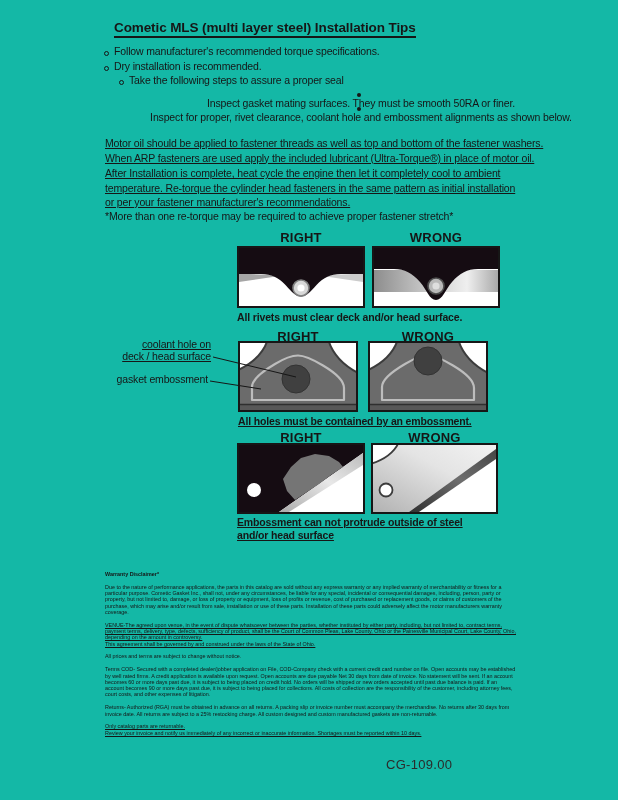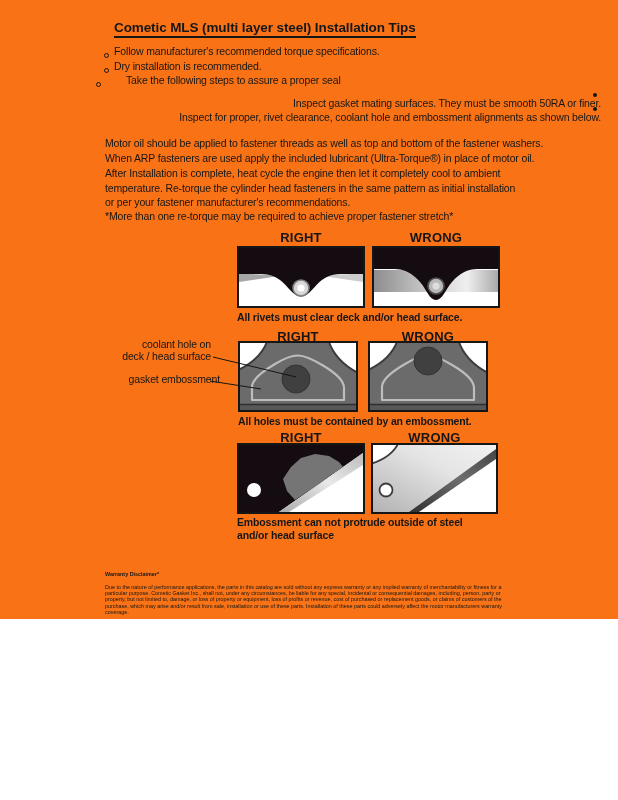--- a/index.html
+++ b/index.html
@@ -1,25 +1,25 @@
 <!DOCTYPE html>
 <html><head>
 <meta charset="utf-8">
 <style>
   html,body{margin:0;padding:0;background:#ffffff;}
-  .page{position:relative;width:618px;height:619px;background:#f97316;
+  .page{position:relative;width:618px;height:800px;background:#14b8a6;
         font-family:"Liberation Sans",sans-serif;color:#161616;overflow:hidden;}
   .abs{position:absolute;}
   .title{font-weight:bold;font-size:13.5px;border-bottom:2px solid #161616;padding-bottom:1px;letter-spacing:-0.1px;}
-  .tiprow{display:flex;align-items:flex-end;font-size:10.5px;letter-spacing:-0.15px;line-height:13px;width:480px;}
+  .tiprow{display:flex;align-items:center;font-size:10.5px;letter-spacing:-0.15px;line-height:13px;width:480px;}
   .odot{flex:0 0 auto;width:3px;height:3px;border:1px solid #161616;border-radius:50%;margin:4px 5px 0 0;}
   .fdot{flex:0 0 auto;width:4px;height:4px;background:#161616;border-radius:50%;margin:4px 4px 0 0;}
   .h2{font-weight:bold;font-size:12.5px;letter-spacing:-0.1px;}
   .body-text{font-size:10.5px;line-height:14.5px;letter-spacing:-0.15px;width:470px;}
-  .pre{white-space:pre-line;}
+  .pre{white-space:pre-line;text-decoration:underline;}
   .dg-h{font-weight:bold;font-size:13px;text-align:center;letter-spacing:0.2px;}
   .cap{font-weight:bold;font-size:10.5px;letter-spacing:-0.15px;line-height:13px;}
   .lbl{font-size:10.5px;letter-spacing:-0.15px;text-align:right;line-height:11.5px;}
   .disc{width:412px;font-size:5.4px;line-height:6.3px;letter-spacing:0;}
   .disc p{margin:0 0 6.5px 0;}
   .disc .dh{font-weight:bold;margin:0 0 6.5px 0;}
   .footer-code{font-size:13px;letter-spacing:0.3px;color:#2b2b2b;}
   svg{display:block;}
 </style>
 </head>
@@ -30,21 +30,21 @@
   <div class="abs title" style="left:114px;top:20px;">Cometic MLS (multi layer steel) Installation Tips</div>
 
   <div class="abs tiprow" style="left:104px;top:45px;">
     <span class="odot"></span>
     <span>Follow manufacturer's recommended torque specifications.</span>
   </div>
   <div class="abs tiprow" style="left:104px;top:59.5px;">
     <span class="odot"></span>
     <span>Dry installation is recommended.</span>
   </div>
-  <div class="abs tiprow" style="left:96px;top:74px;gap:20px;">
+  <div class="abs tiprow" style="left:119px;top:74px;">
     <span class="odot"></span>
     <span>Take the following steps to assure a proper seal</span>
   </div>
   <div class="abs tiprow" style="left:121px;top:88.5px;flex-direction:column;">
     <span class="fdot"></span>
     <span>Inspect gasket mating surfaces.  They must be smooth 50RA or finer.</span>
   </div>
   <div class="abs tiprow" style="left:121px;top:103px;flex-direction:column;">
     <span class="fdot"></span>
     <span>Inspect for proper, rivet clearance, coolant hole and embossment alignments as shown below.</span>
@@ -87,21 +87,21 @@
     <rect x="1" y="1" width="126" height="60" fill="none" stroke="#161616" stroke-width="2"></rect>
   </svg>
 
   <div class="abs cap" style="left:237px;top:311px;width:290px;">All rivets must clear deck and/or head surface.</div>
 
   <div class="abs dg-h" style="left:238px;top:329px;width:120px;">RIGHT</div>
   <div class="abs dg-h" style="left:368px;top:329px;width:120px;">WRONG</div>
 
   <div class="abs lbl pre" style="left:101px;top:339px;width:110px;">coolant hole on
 deck / head surface</div>
-  <div class="abs lbl" style="left:108px;top:374px;width:112px;">gasket embossment</div>
+  <div class="abs lbl" style="left:96px;top:374px;width:112px;">gasket embossment</div>
 
   <svg class="abs" style="left:238px;top:341px;" width="120" height="71" viewBox="0 0 120 71">
     <rect width="120" height="71" fill="#6b6b6b"></rect>
     <path d="M-2,-2 H30 C26,11 16,22 -2,30 Z" fill="#ffffff" stroke="#3c3c3c" stroke-width="2"></path>
     <path d="M122,-2 H90 C94,12 104,24 122,33 Z" fill="#ffffff" stroke="#3c3c3c" stroke-width="2"></path>
     <rect x="2" y="64" width="116" height="5" fill="#585858"></rect>
     <line x1="2" y1="63.5" x2="118" y2="63.5" stroke="#2f2f2f" stroke-width="1.5"></line>
     <path d="M14,59 V46 C14,38 25,30 37,23 C46,17.5 54,14.5 60,14.5 C66.5,14.5 75,18.5 85,24.5 C96,31 106,39 106,47 V59 Z" fill="none" stroke="#bdbdbd" stroke-width="2.2" stroke-linejoin="round"></path>
     <circle cx="58" cy="38" r="14" fill="#404040" stroke="#333333" stroke-width="1"></circle>
     <rect x="1" y="1" width="118" height="69" fill="none" stroke="#161616" stroke-width="2"></rect>
@@ -111,21 +111,21 @@
     <rect width="120" height="71" fill="#6b6b6b"></rect>
     <path d="M-2,-2 H30 C26,11 16,22 -2,30 Z" fill="#ffffff" stroke="#3c3c3c" stroke-width="2"></path>
     <path d="M122,-2 H90 C94,12 104,24 122,33 Z" fill="#ffffff" stroke="#3c3c3c" stroke-width="2"></path>
     <rect x="2" y="64" width="116" height="5" fill="#585858"></rect>
     <line x1="2" y1="63.5" x2="118" y2="63.5" stroke="#2f2f2f" stroke-width="1.5"></line>
     <path d="M14,59 V46 C14,38 25,30 37,23 C46,17.5 54,14.5 60,14.5 C66.5,14.5 75,18.5 85,24.5 C96,31 106,39 106,47 V59 Z" fill="none" stroke="#bdbdbd" stroke-width="2.2" stroke-linejoin="round"></path>
     <circle cx="60" cy="20" r="14" fill="#404040" stroke="#333333" stroke-width="1"></circle>
     <rect x="1" y="1" width="118" height="69" fill="none" stroke="#161616" stroke-width="2"></rect>
   </svg>
 
-  <div class="abs cap" style="left:238px;top:415px;width:280px;">All holes must be contained by an embossment.</div>
+  <div class="abs cap" style="left:238px;top:415px;width:280px;text-decoration:underline;">All holes must be contained by an embossment.</div>
 
   <div class="abs dg-h" style="left:237px;top:430px;width:128px;">RIGHT</div>
   <div class="abs dg-h" style="left:371px;top:430px;width:127px;">WRONG</div>
 
   <svg class="abs" style="left:237px;top:443px;" width="128" height="71" viewBox="0 0 128 71">
     <defs>
       <linearGradient id="g3r" x1="0" y1="1" x2="1" y2="0">
         <stop offset="0" stop-color="#ababab"></stop>
           <stop offset="0.55" stop-color="#e8e8e8"></stop>
         <stop offset="1" stop-color="#bdbdbd"></stop>

